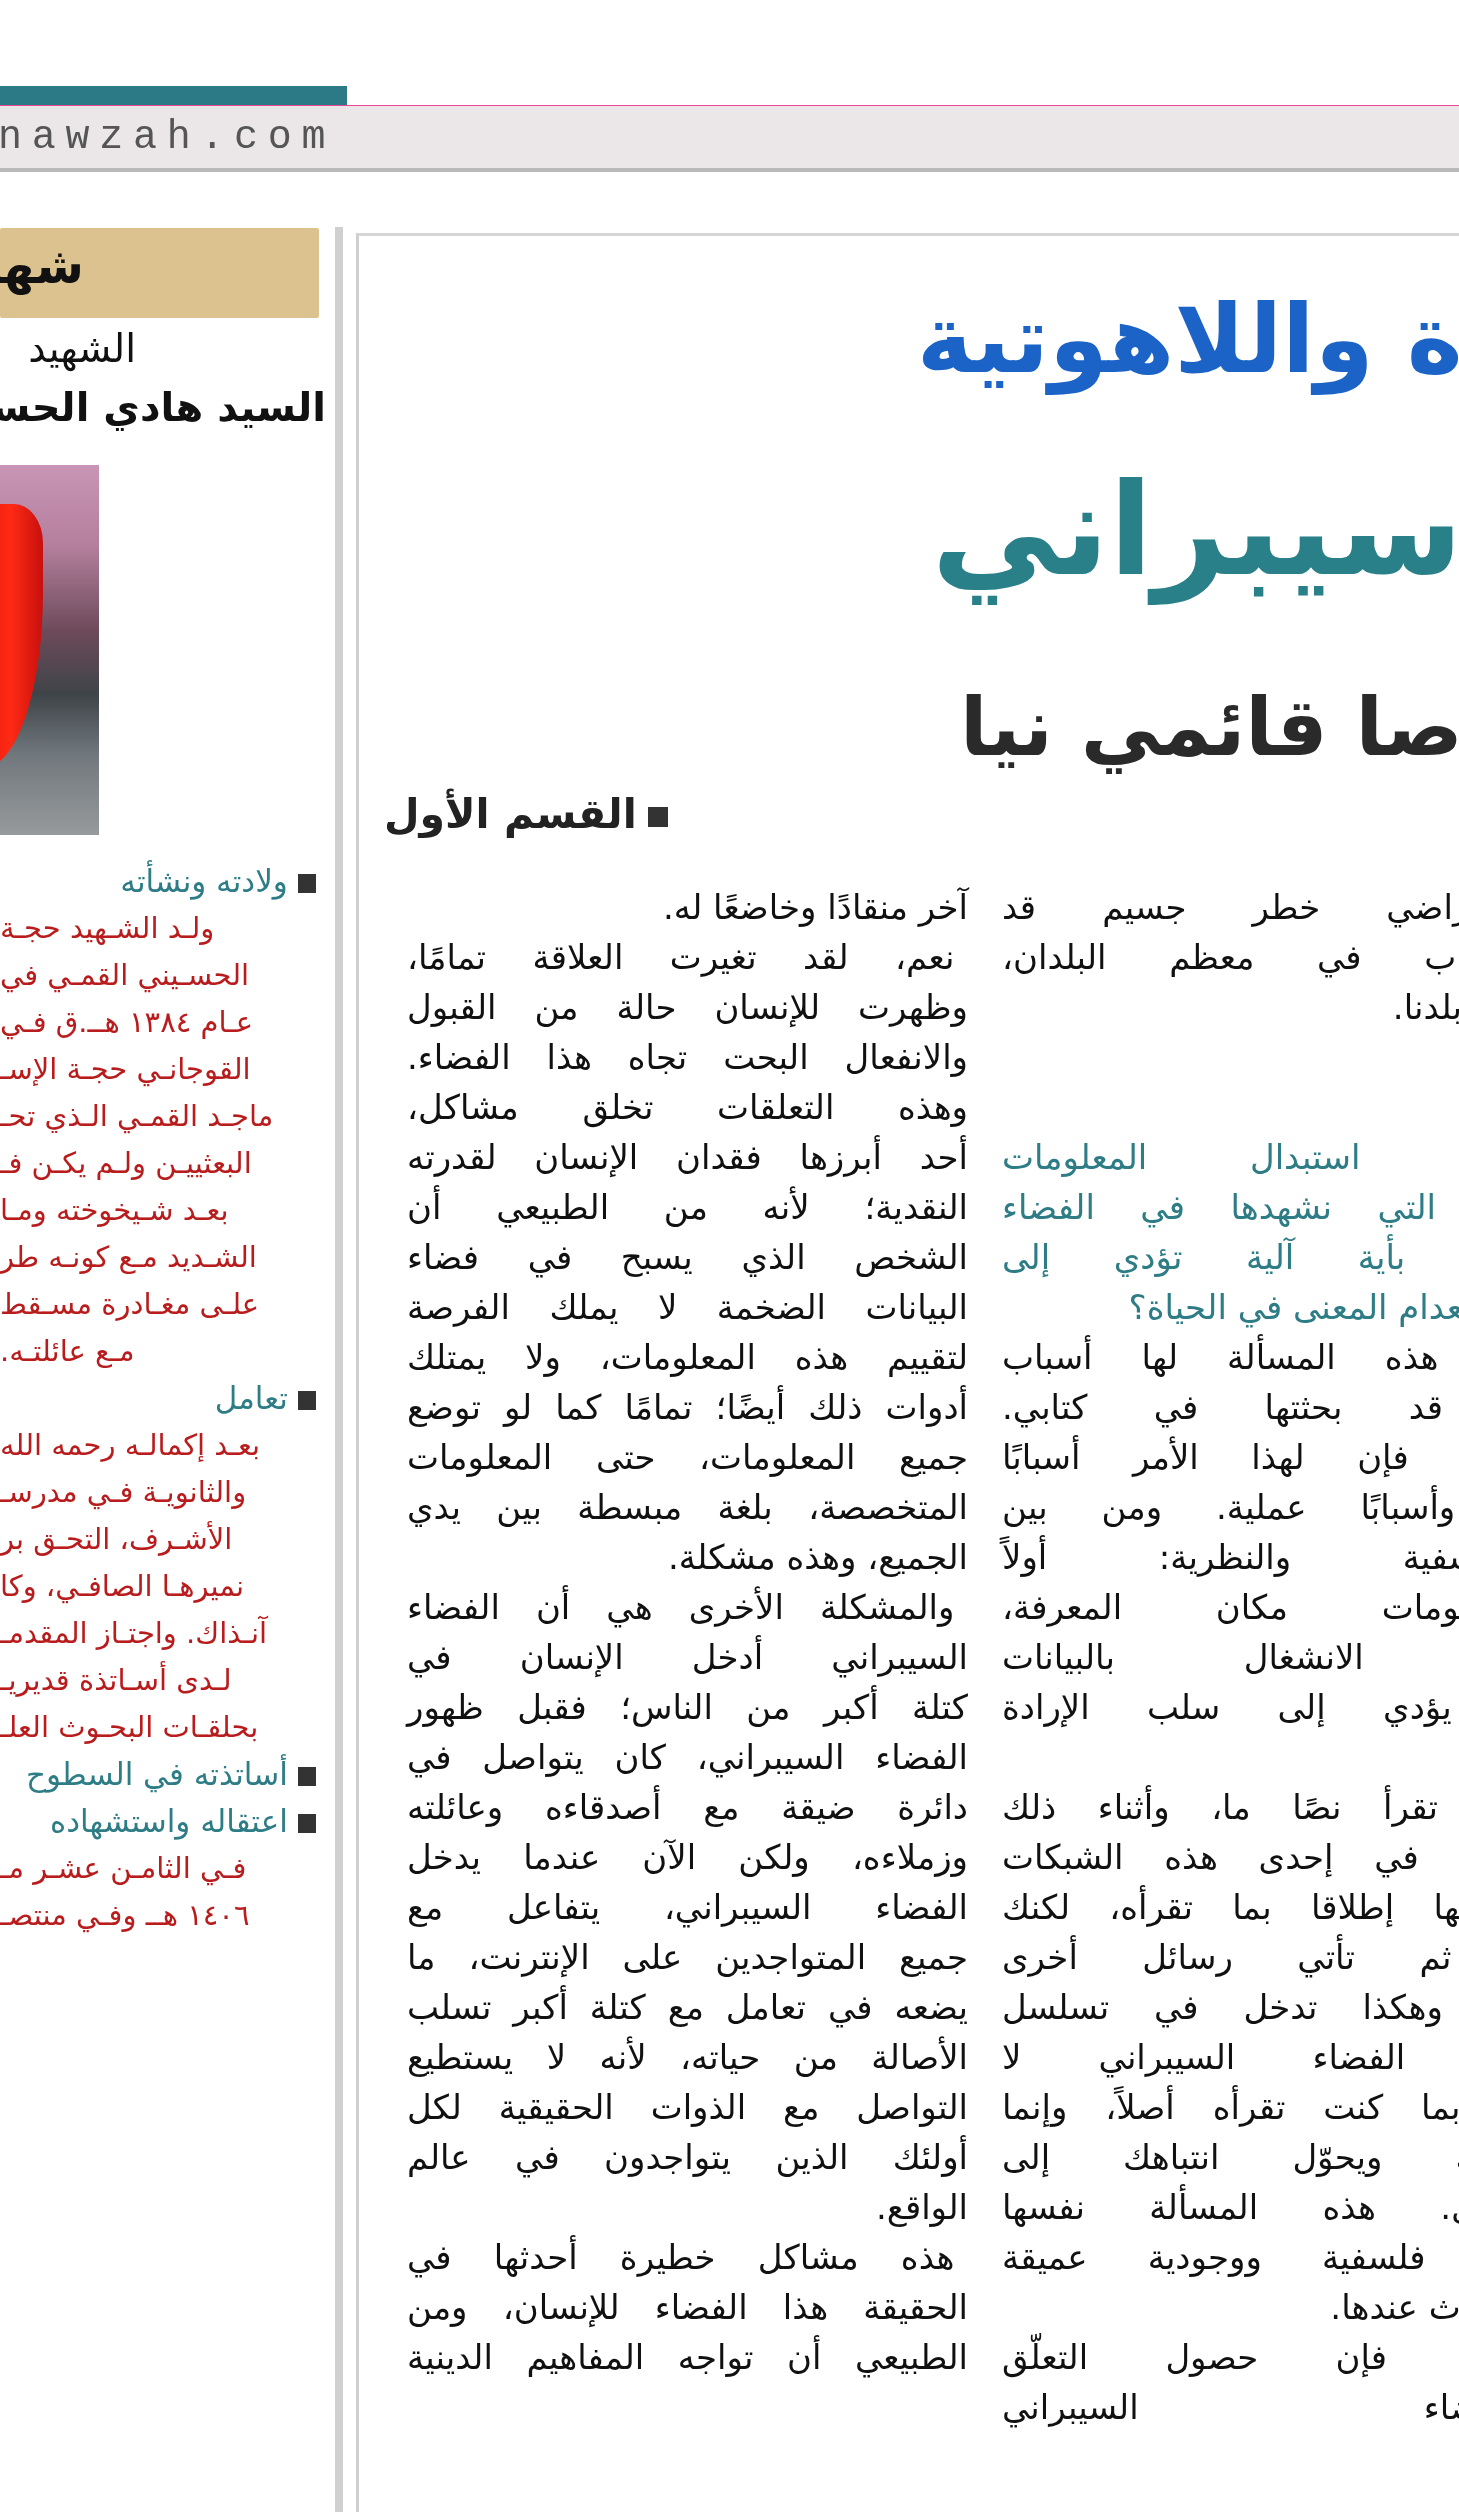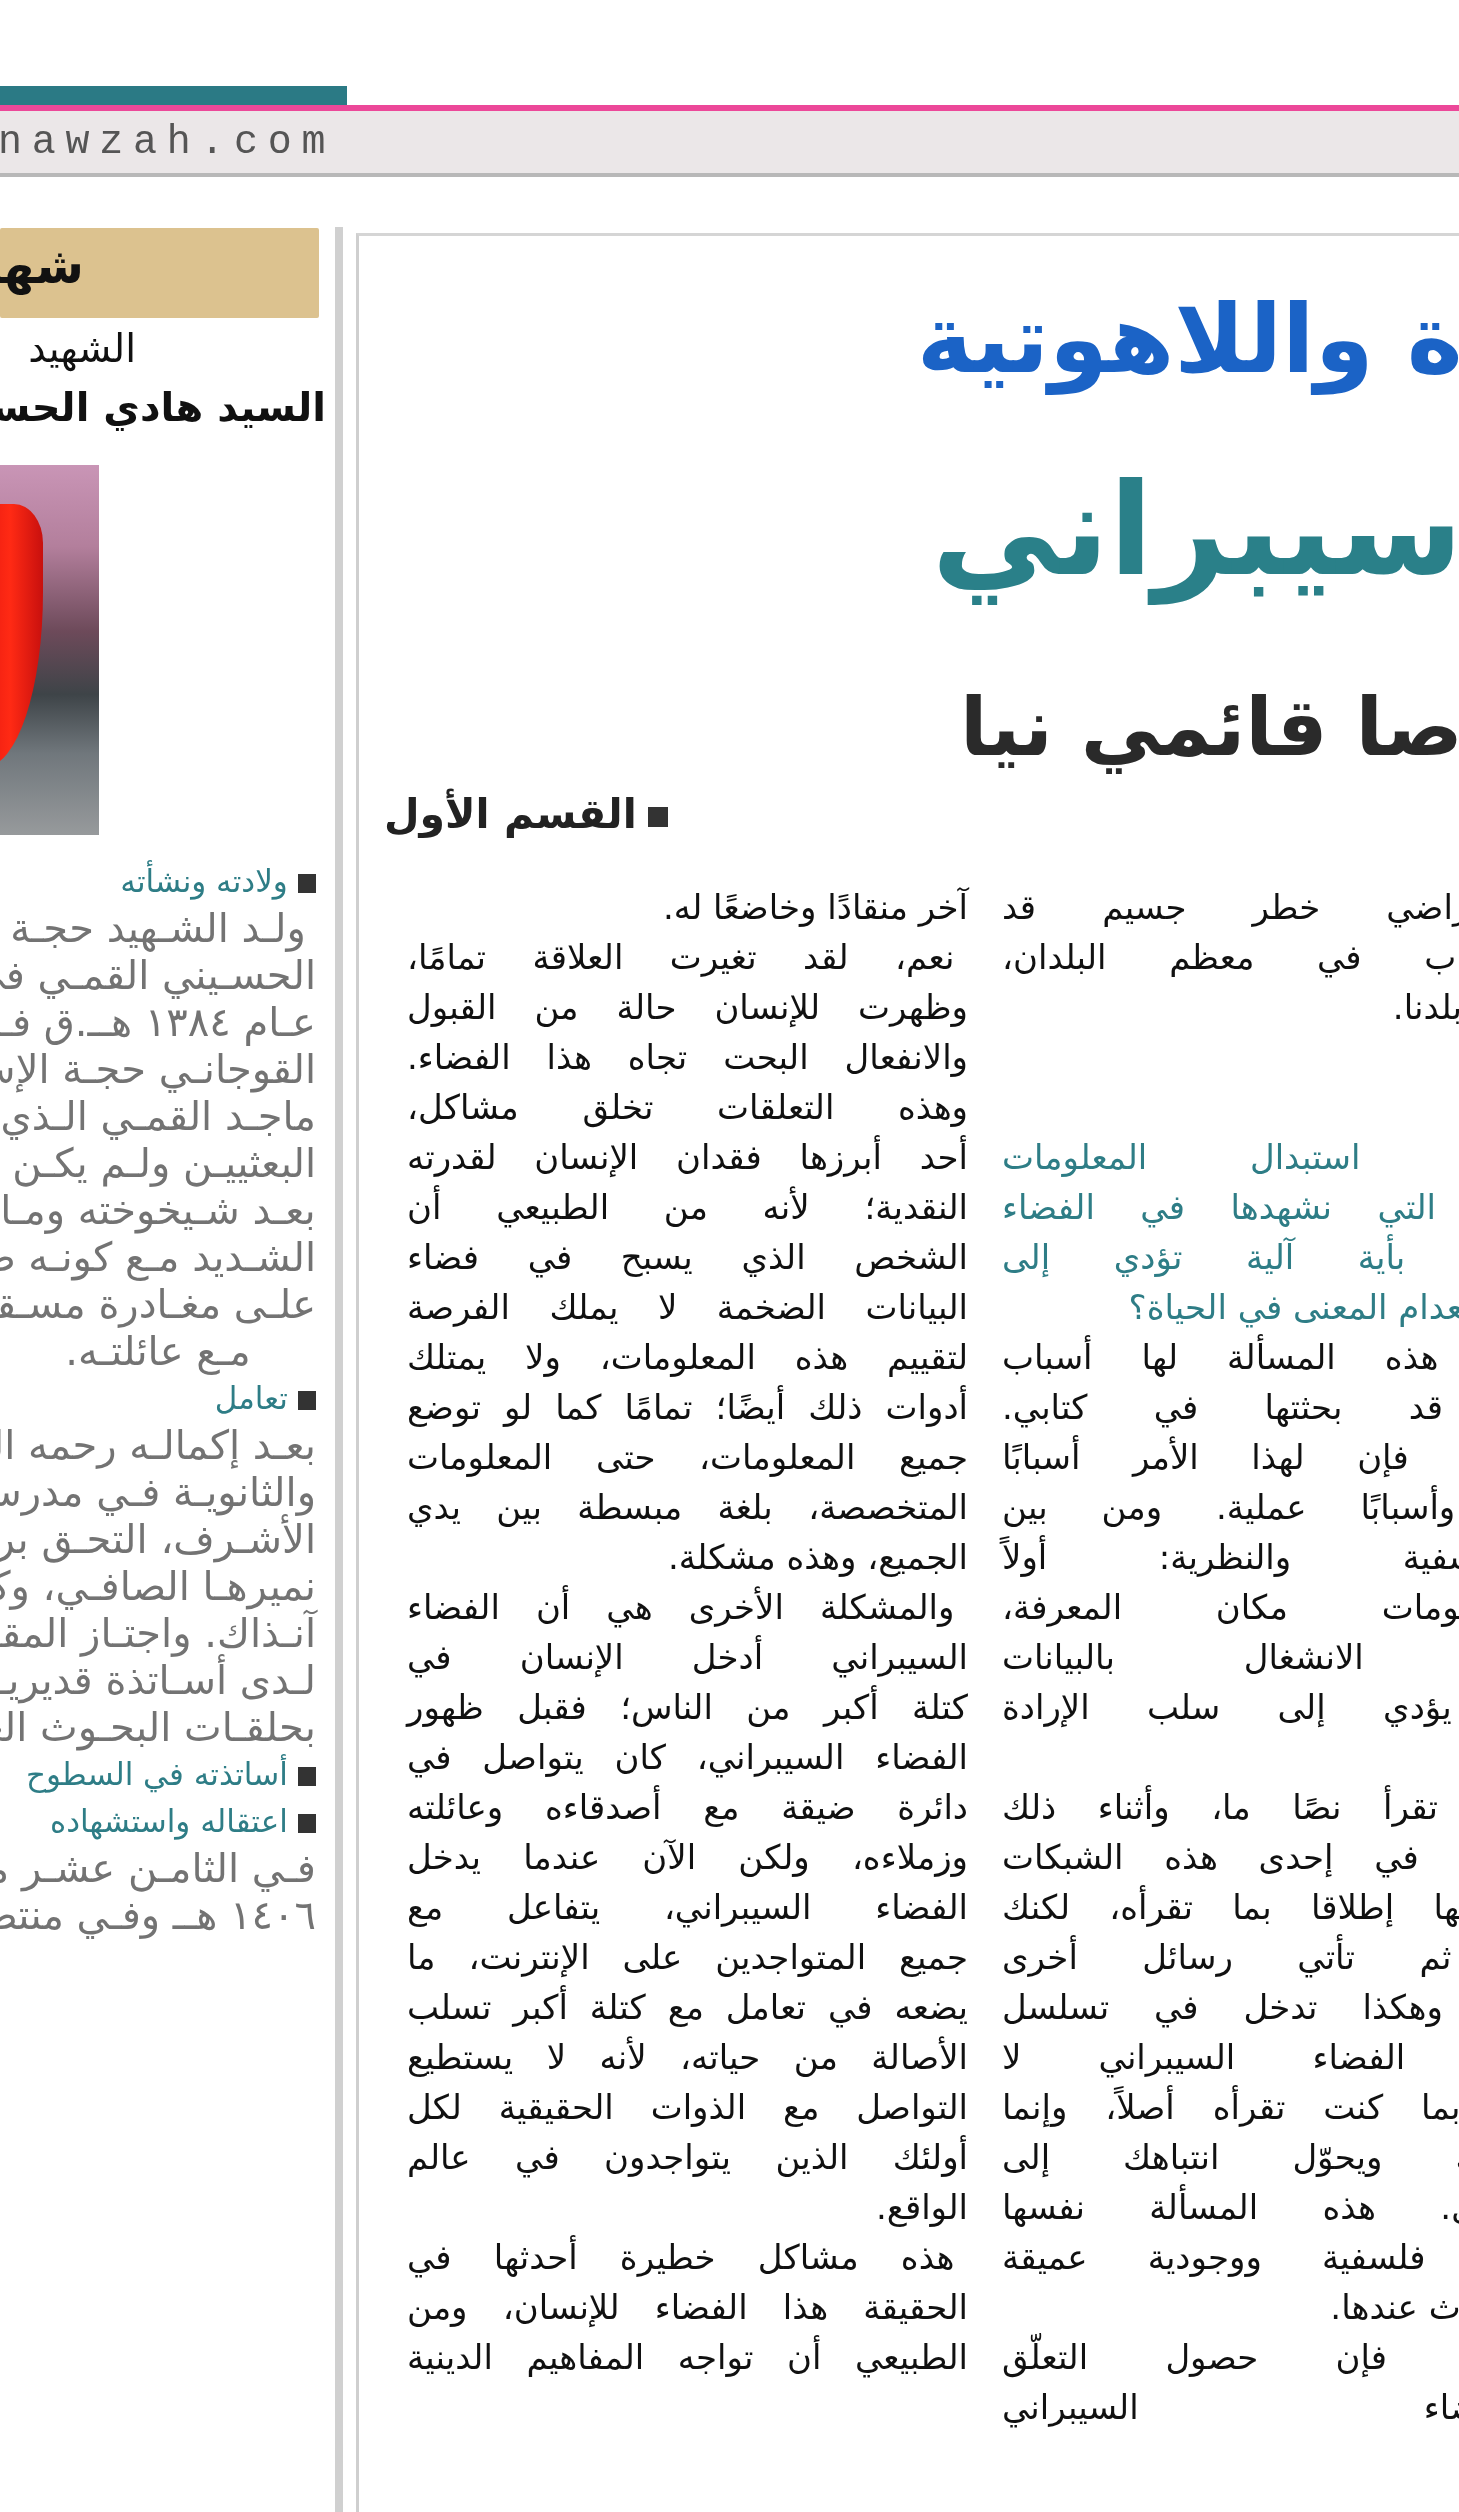--- a/index.html
+++ b/index.html
@@ -5,21 +5,21 @@
   html, body { margin:0; padding:0; }
   body {
     width:1459px; height:2512px; overflow:hidden; position:relative;
     background:#ffffff;
     font-family:"DejaVu Sans", sans-serif;
     color:#1a1a1a;
   }
   .teal-bar { position:absolute; left:0; top:86px; width:347px; height:18.5px; background:#2b7a85; }
   .url-band {
     position:absolute; left:0; top:105px; width:1459px; height:62px;
-    background:#ebe7e8; border-bottom:4.9px solid #b8b8b8; border-top:6px solid #ec4899;
+    background:#ebe7e8; border-bottom:4.9px solid #b8b8b8; border-top:1px solid #ec4899;
   }
   .url-text {
     position:absolute; left:-1.9px; top:5.8px;
     font-family:"Liberation Mono", monospace; font-size:40px; letter-spacing:9.7px;
     color:#555; line-height:51px;
   }
   
   .sidebar-divider { position:absolute; left:335px; top:227px; width:7.8px; height:2286px; background:#d0d0d0; }
   .sidebar-banner {
     position:absolute; left:0; top:228px; width:319px; height:90px;
@@ -38,21 +38,21 @@
   .tulip .petal {
     position:absolute; left:-39px; top:39px; width:82px; height:263px;
     background:linear-gradient(90deg,#d80d0d 0%, #ff2a14 60%, #c8100e 100%);
     border-radius:9.7px 29px 58px 9.7px / 19.5px 39px 175px 19.5px;
   }
   .side-text { position:absolute; left:0; width:316px; direction:rtl; }
   .side-head {
     font-size:31px; color:#2e7d86; line-height:47px; white-space:nowrap; text-align:right;
   }
   .side-head .sq { display:inline-block; width:18.5px; height:18.5px; background:#333; margin-left:9.7px; vertical-align:middle; }
-  .side-para { font-size:40px; line-height:47px; color:#737373; white-space:nowrap; text-align:center; }
+  .side-para { font-size:29px; line-height:47px; color:#b91c1c; white-space:nowrap; text-align:left; }
   .side-para .ln { display:block; }
   
   .article-frame {
     position:absolute; left:356px; top:233px; width:1129px; height:2296px;
     border-left:3.9px solid #cfcfcf; border-top:3.9px solid #d5d5d5;
   }
   .title1 {
     position:absolute; right:-3.9px; top:284px; font-size:95px; font-weight:bold; color:#1b63c6;
     direction:rtl; white-space:nowrap;
   }

